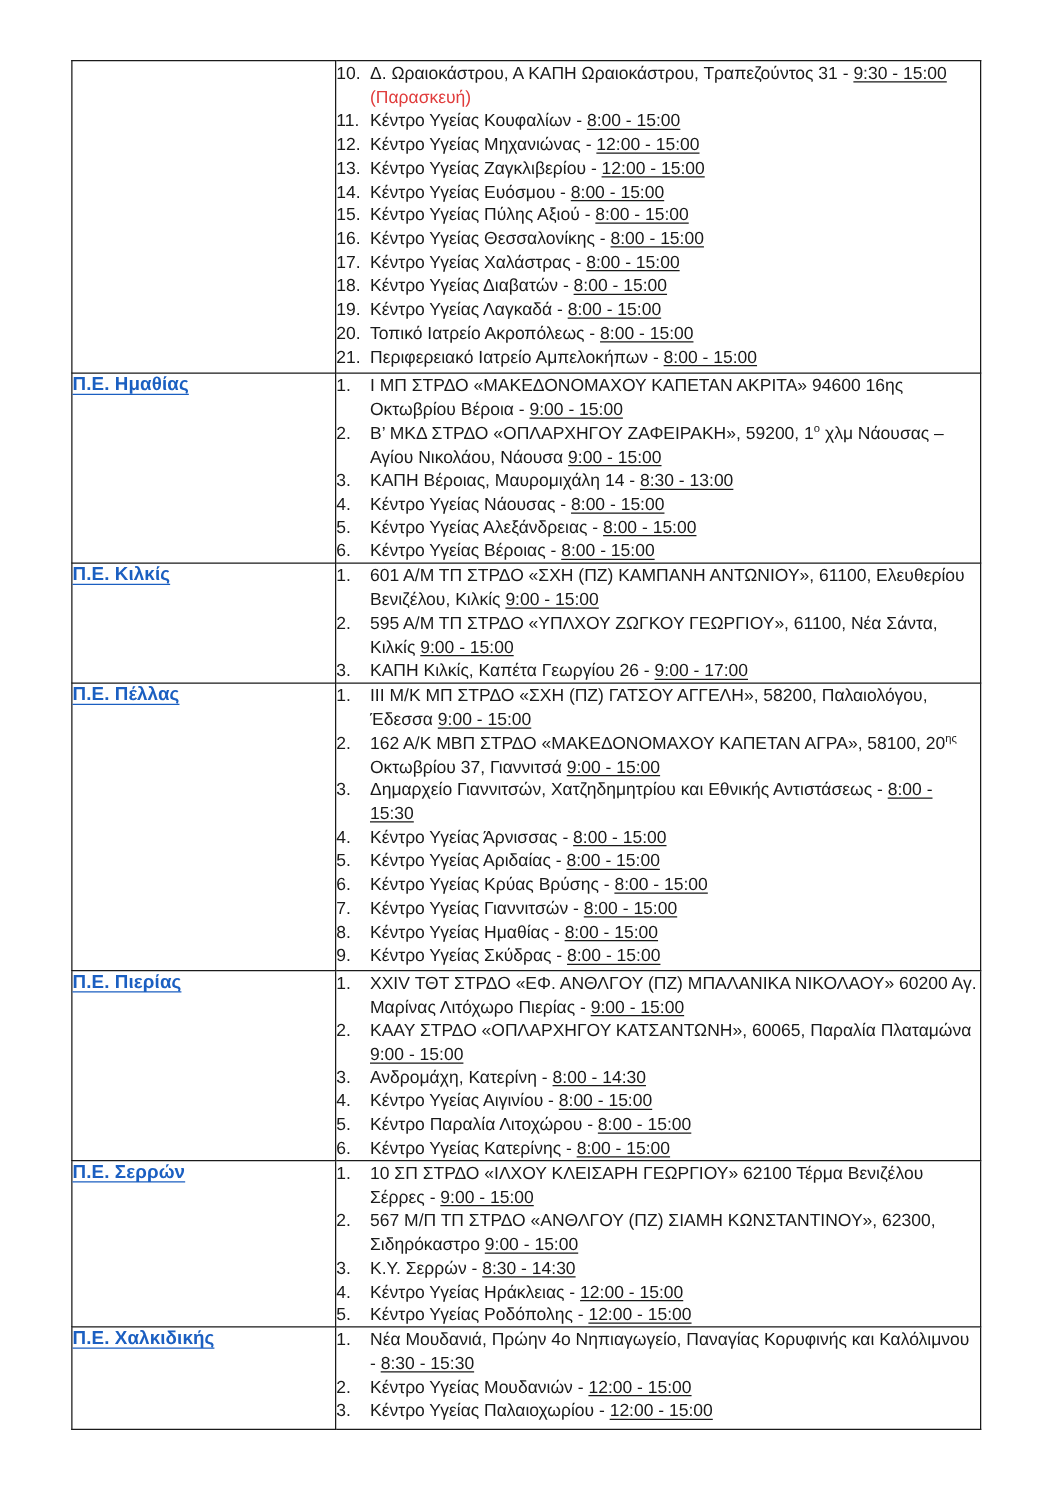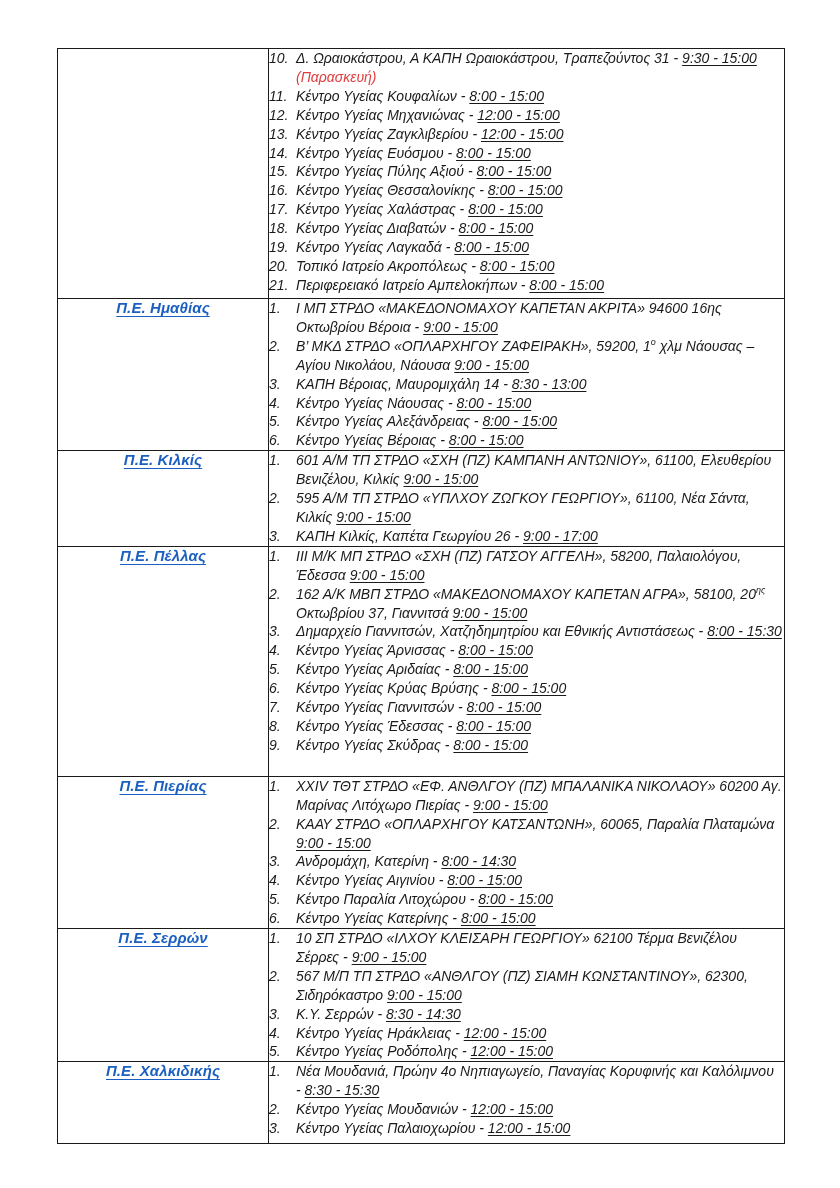--- a/index.html
+++ b/index.html
@@ -15,37 +15,35 @@
     width: 840px; height: 1188px;
     background: var(--page-bg);
     font-family: "Liberation Sans", sans-serif;
     color: var(--text);
   }
   .page {
     position: relative;
     width: 832px; height: 1188px;
     overflow: hidden;
     background: var(--page-bg);
-    font-style: italic;
   }
   table.schedule {
     position: absolute;
     left: 57px; top: 48px;
     width: 727px;
     border-collapse: collapse;
     table-layout: fixed;
   }
   table.schedule td {
     border: 1.5px solid var(--border);
     vertical-align: top;
     padding: 0;
   }
   td.region-cell {
     width: 211px;
-    text-align: center;
     vertical-align: middle;
   }
   .region-label {
     color: var(--blue);
     font-weight: bold;
     font-size: 15px;
     text-decoration: underline;
     text-underline-offset: 3px;
     letter-spacing: 0.1px;
   }
@@ -203,21 +201,21 @@
             <div class="list-item">
               <span class="item-num">6.</span>
               <span class="item-text"><span>Κέντρο Υγείας Κρύας Βρύσης - </span><span class="u">8:00 - 15:00</span></span>
             </div>
             <div class="list-item">
               <span class="item-num">7.</span>
               <span class="item-text"><span>Κέντρο Υγείας Γιαννιτσών - </span><span class="u">8:00 - 15:00</span></span>
             </div>
             <div class="list-item">
               <span class="item-num">8.</span>
-              <span class="item-text"><span>Κέντρο Υγείας Έδεσσας - </span><span class="u">8:00 - 15:00</span></span>
+              <span class="item-text"><span>Κέντρο Υγείας Ημαθίας - </span><span class="u">8:00 - 15:00</span></span>
             </div>
             <div class="list-item">
               <span class="item-num">9.</span>
               <span class="item-text"><span>Κέντρο Υγείας Σκύδρας - </span><span class="u">8:00 - 15:00</span></span>
             </div>
           </td>
         </tr>
         <tr style="height: 150px;">
           <td class="region-cell"><span class="region-label">Π.Ε. Πιερίας</span></td>
           <td class="items-cell">

